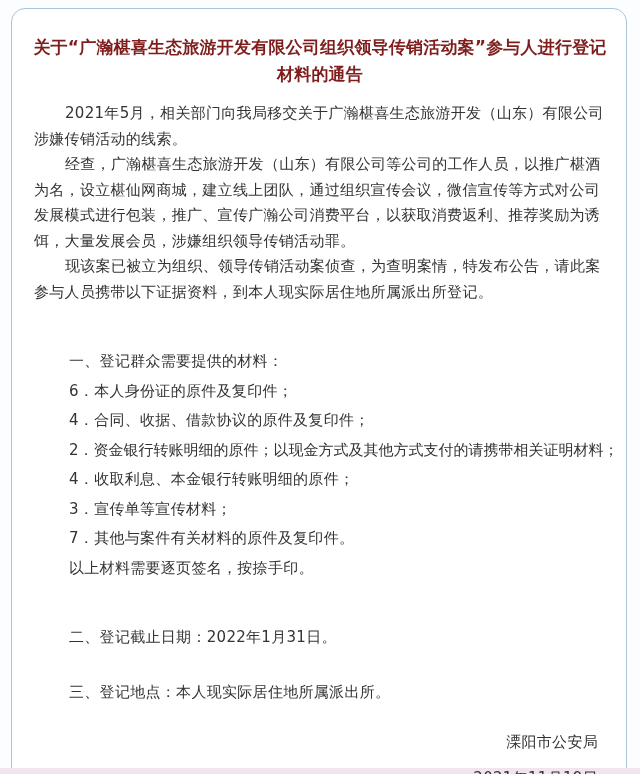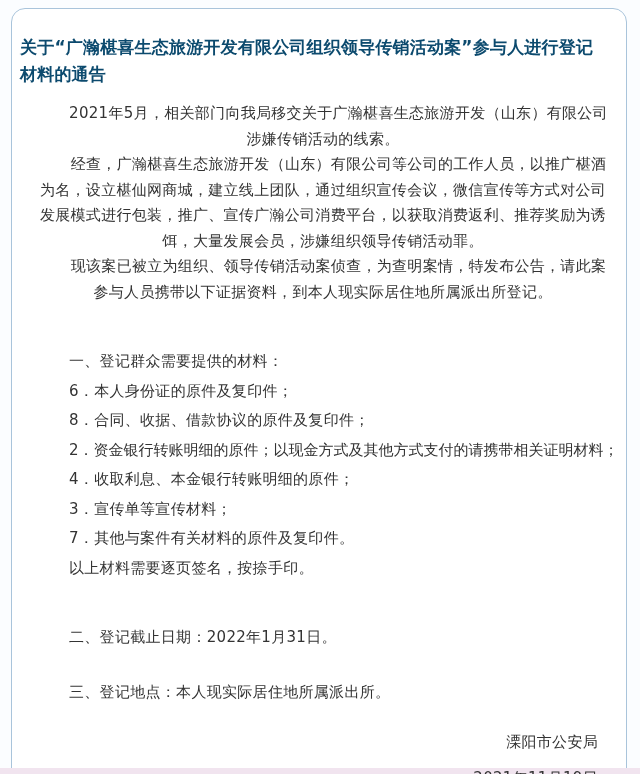--- a/index.html
+++ b/index.html
@@ -31,22 +31,22 @@
       top: 768px;
       width: 640px;
       height: 6px;
       background: #f1e4ef;
     }
     .title {
       position: absolute;
       left: 20px;
       top: 34px;
       width: 600px;
-      text-align: left;
-      color: #0c4a6e;
+      text-align: center;
+      color: #7f1d1d;
       font-weight: bold;
       font-size: 17px;
       line-height: 27px;
       letter-spacing: 0.2px;
     }
     .body-text {
       position: absolute;
       left: 34px;
       width: 578px;
       color: #333333;
@@ -77,30 +77,30 @@
 <body>
 
 <div class="frame"></div>
 <div class="bottom-strip"></div>
 
 <div class="title">
   <div>关于“广瀚椹喜生态旅游开发有限公司组织领导传销活动案”参与人进行登记</div>
   <div>材料的通告</div>
 </div>
 
-<div class="body-text" style="top:101px;text-align:center;">
+<div class="body-text" style="top:101px;">
   <p class="para">2021年5月，相关部门向我局移交关于广瀚椹喜生态旅游开发（山东）有限公司涉嫌传销活动的线索。</p>
   <p class="para">经查，广瀚椹喜生态旅游开发（山东）有限公司等公司的工作人员，以推广椹酒为名，设立椹仙网商城，建立线上团队，通过组织宣传会议，微信宣传等方式对公司发展模式进行包装，推广、宣传广瀚公司消费平台，以获取消费返利、推荐奖励为诱饵，大量发展会员，涉嫌组织领导传销活动罪。</p>
   <p class="para">现该案已被立为组织、领导传销活动案侦查，为查明案情，特发布公告，请此案参与人员携带以下证据资料，到本人现实际居住地所属派出所登记。</p>
 </div>
 
 <div class="body-text" style="top:345px;">
   <p class="line">一、登记群众需要提供的材料：</p>
   <p class="line">6．本人身份证的原件及复印件；</p>
-  <p class="line">8．合同、收据、借款协议的原件及复印件；</p>
+  <p class="line">4．合同、收据、借款协议的原件及复印件；</p>
   <p class="line" style="letter-spacing:0px;">2．资金银行转账明细的原件；以现金方式及其他方式支付的请携带相关证明材料；</p>
   <p class="line">4．收取利息、本金银行转账明细的原件；</p>
   <p class="line">3．宣传单等宣传材料；</p>
   <p class="line">7．其他与案件有关材料的原件及复印件。</p>
   <p class="line">以上材料需要逐页签名，按捺手印。</p>
 </div>
 
 <div class="body-text" style="top:621px;">
   <p class="line">二、登记截止日期：2022年1月31日。</p>
 </div>

